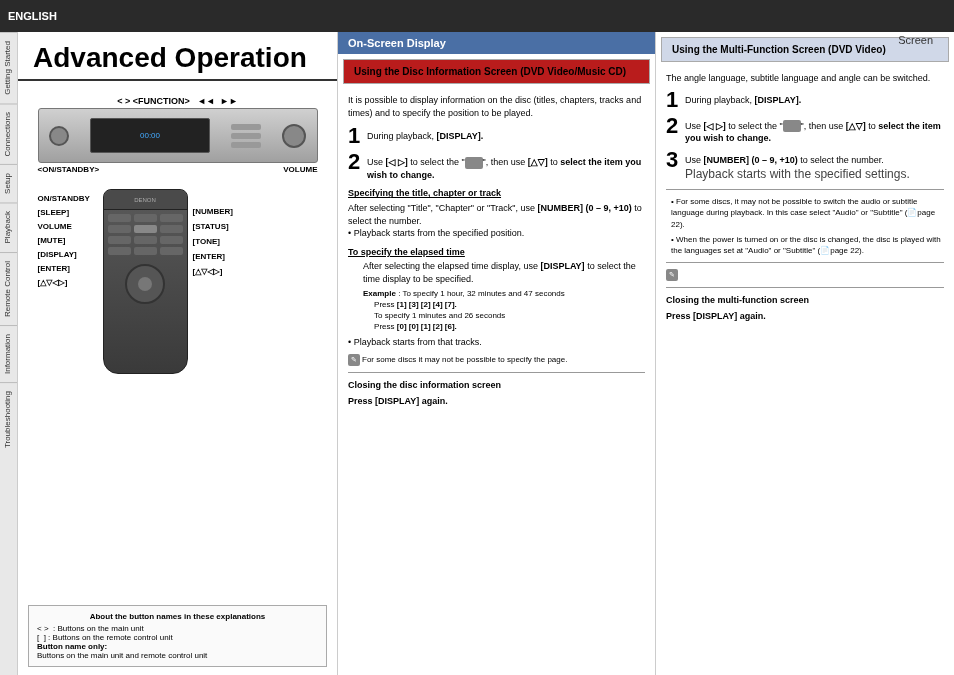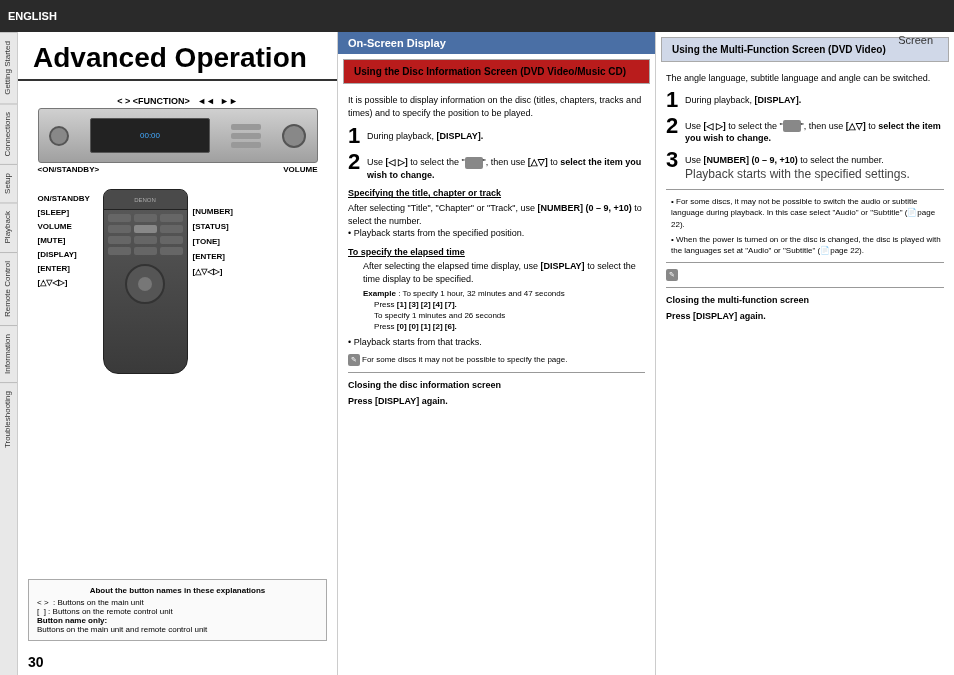--- a/index.html
+++ b/index.html
@@ -391,21 +391,20 @@
         [&nbsp;&nbsp;] : Buttons on the remote control unit
       </div>
       <div style="font-size:8px;font-weight:bold;">
         Button name only:
       </div>
       <div style="font-size:8px;">
         Buttons on the main unit and remote control unit
       </div>
     </div>
 
-    <div class="page-number">30</div>
   </div>
 
   <div class="middle-panel">
     <div class="section-header">On-Screen Display</div>
 
     <div class="subsection-header">
       <span>Using the Disc Information Screen (DVD Video/Music CD)</span>
     </div>
 
     <div class="middle-content">

